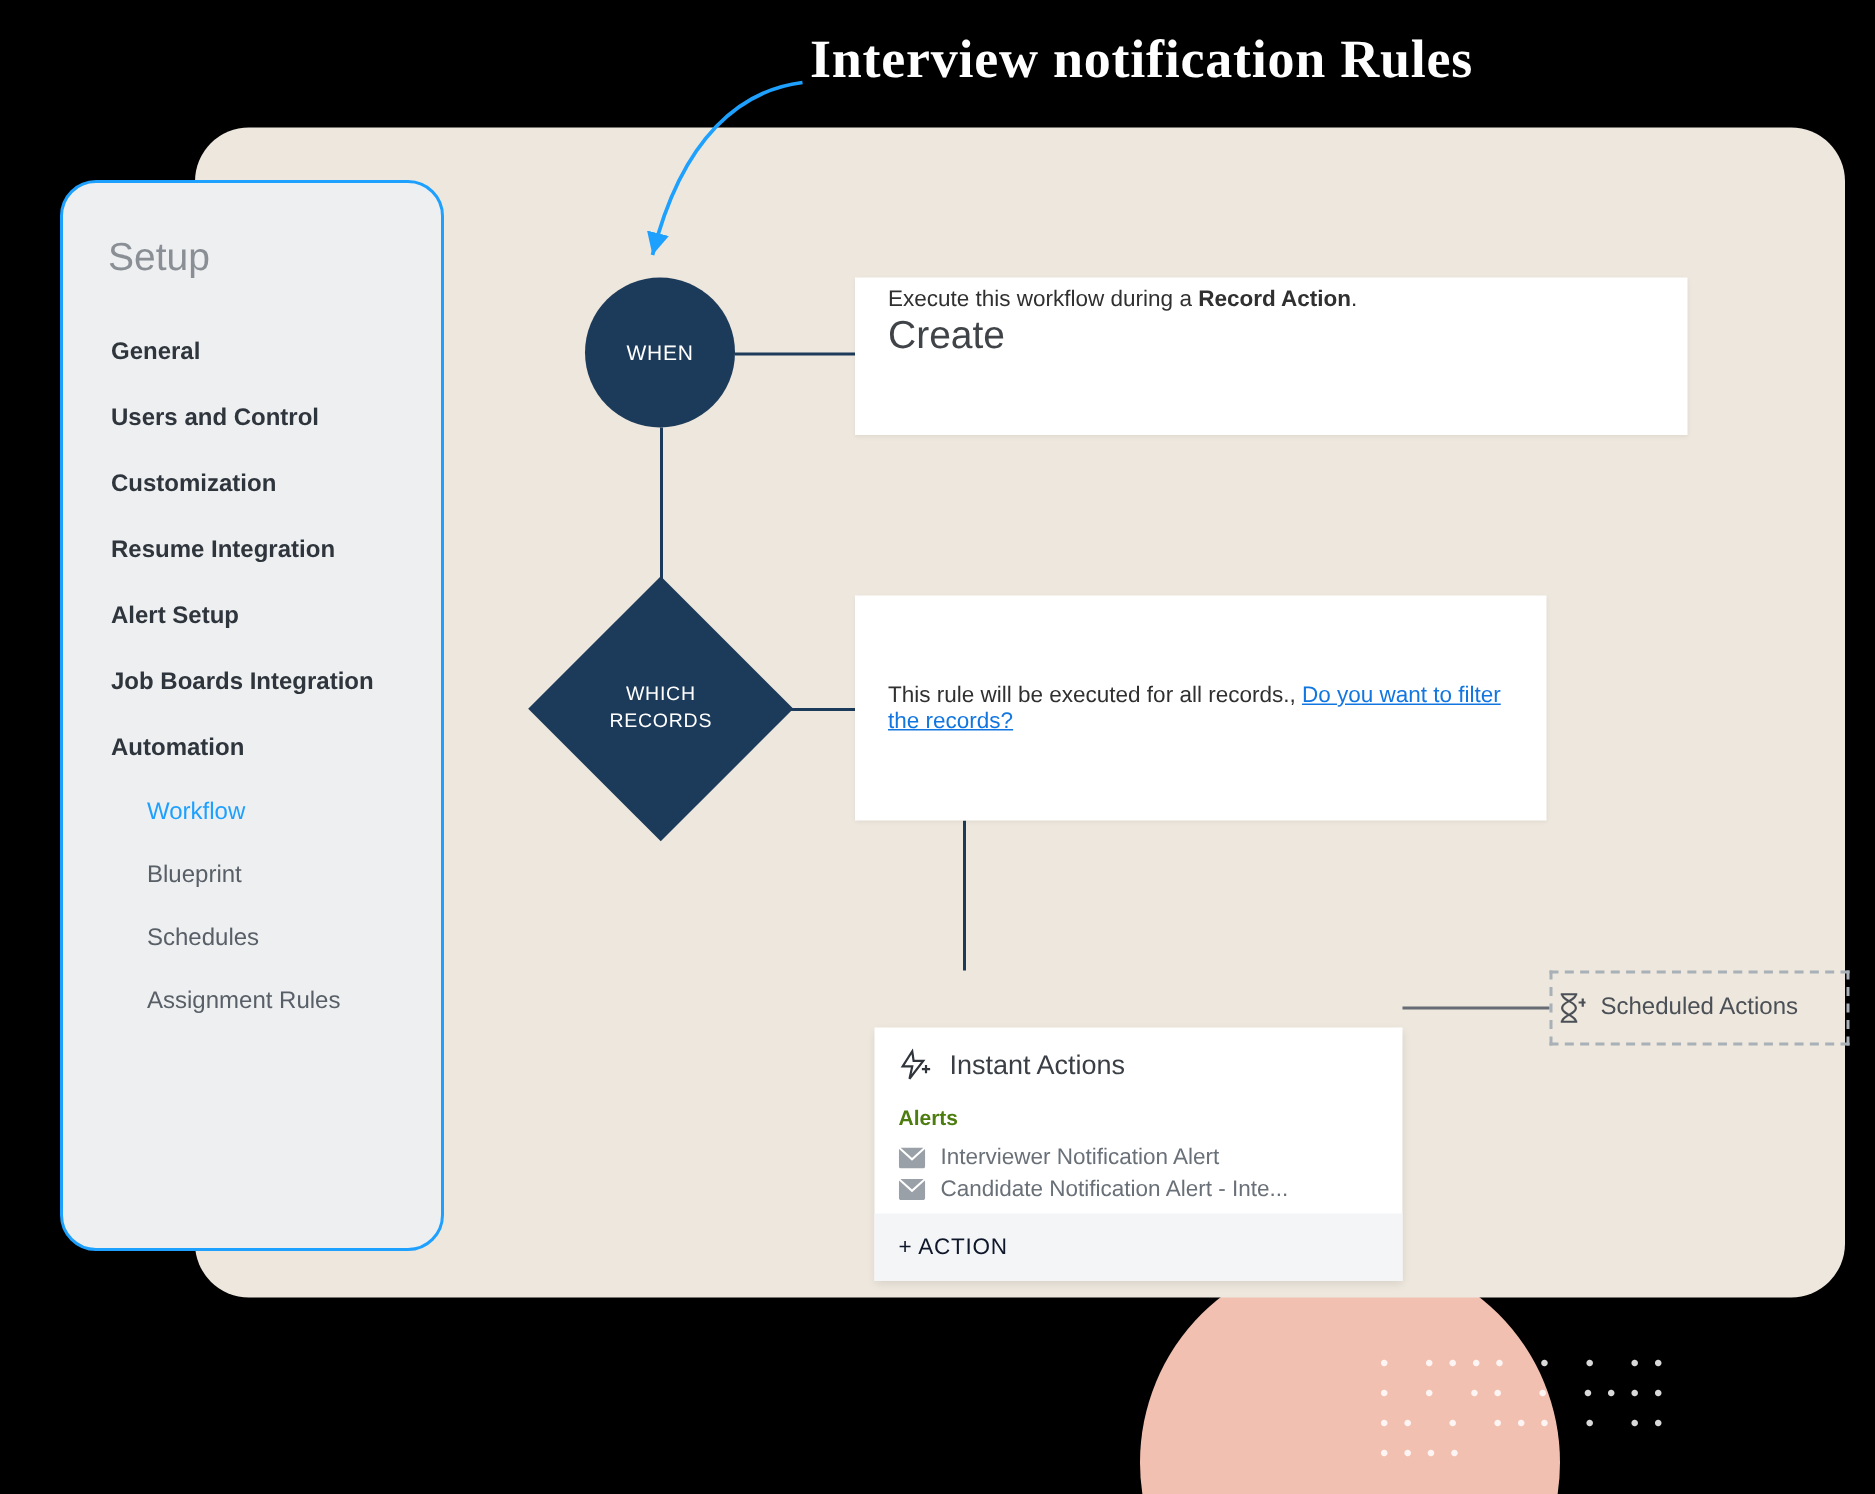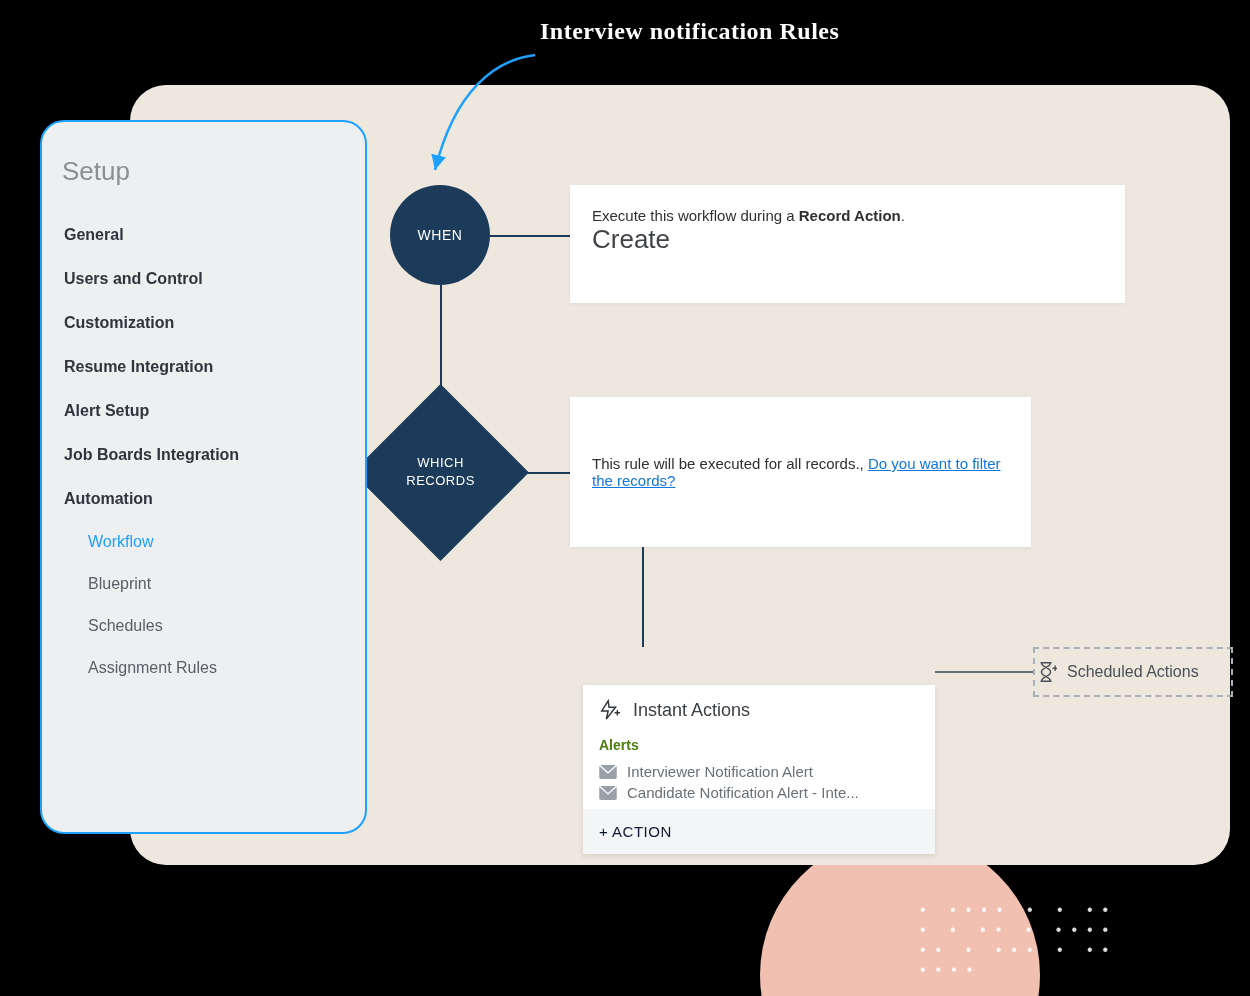--- a/index.html
+++ b/index.html
@@ -33,41 +33,41 @@
     background: #eee7dd;
     border-radius: 36px;
     box-shadow: 0 0 0 1px rgba(0,0,0,0);
   }
 
   
   .annotation {
     position: absolute;
     left: 540px; top: 18px;
     font-family: "Comic Sans MS", "Segoe Script", cursive;
-    font-size: 24px;
+    font-size: 36px;
     font-weight: 600;
     color: #fff;
     letter-spacing: 0.5px;
   }
   .annotation-arrow {
     position: absolute;
     left: 425px; top: 50px;
     width: 120px; height: 130px;
     pointer-events: none;
   }
 
   
   .sidebar {
     position: absolute;
     left: 40px; top: 120px;
-    width: 327px; height: 714px;
+    width: 256px; height: 714px;
     background: #eeeff1;
     border: 2px solid #1ea0ff;
     border-radius: 24px;
-    padding: 34px 20px;
+    padding: 34px 30px;
   }
   .sidebar-title {
     font-size: 26px;
     color: #8a8f96;
     margin-bottom: 26px;
     font-weight: 400;
   }
   .sidebar-item {
     font-size: 16px;
     color: #2f353c;
@@ -97,23 +97,23 @@
     width: 100px; height: 100px;
     background: #1c3b5a;
     border-radius: 50%;
     display: flex; align-items: center; justify-content: center;
     color: #fff; font-size: 14px; letter-spacing: 0.5px;
   }
 
   .card-when {
     position: absolute;
     left: 180px; top: 0px;
-    width: 555px; height: 118px;
+    width: 555px; height: 105px;
     background: #fff;
-    padding: 22px 22px;
+    padding: 6px 22px;
     box-shadow: 0 1px 3px rgba(0,0,0,0.06);
     cursor: pointer;
   }
   .card-when .line1 { font-size: 15px; color: #303030; }
   .card-when .line1 b { font-weight: 700; }
   .card-when .line2 { font-size: 26px; color: #404448; font-weight: 400; }
 
   .node-which {
     position: absolute;
     left: -12px; top: 225px;

